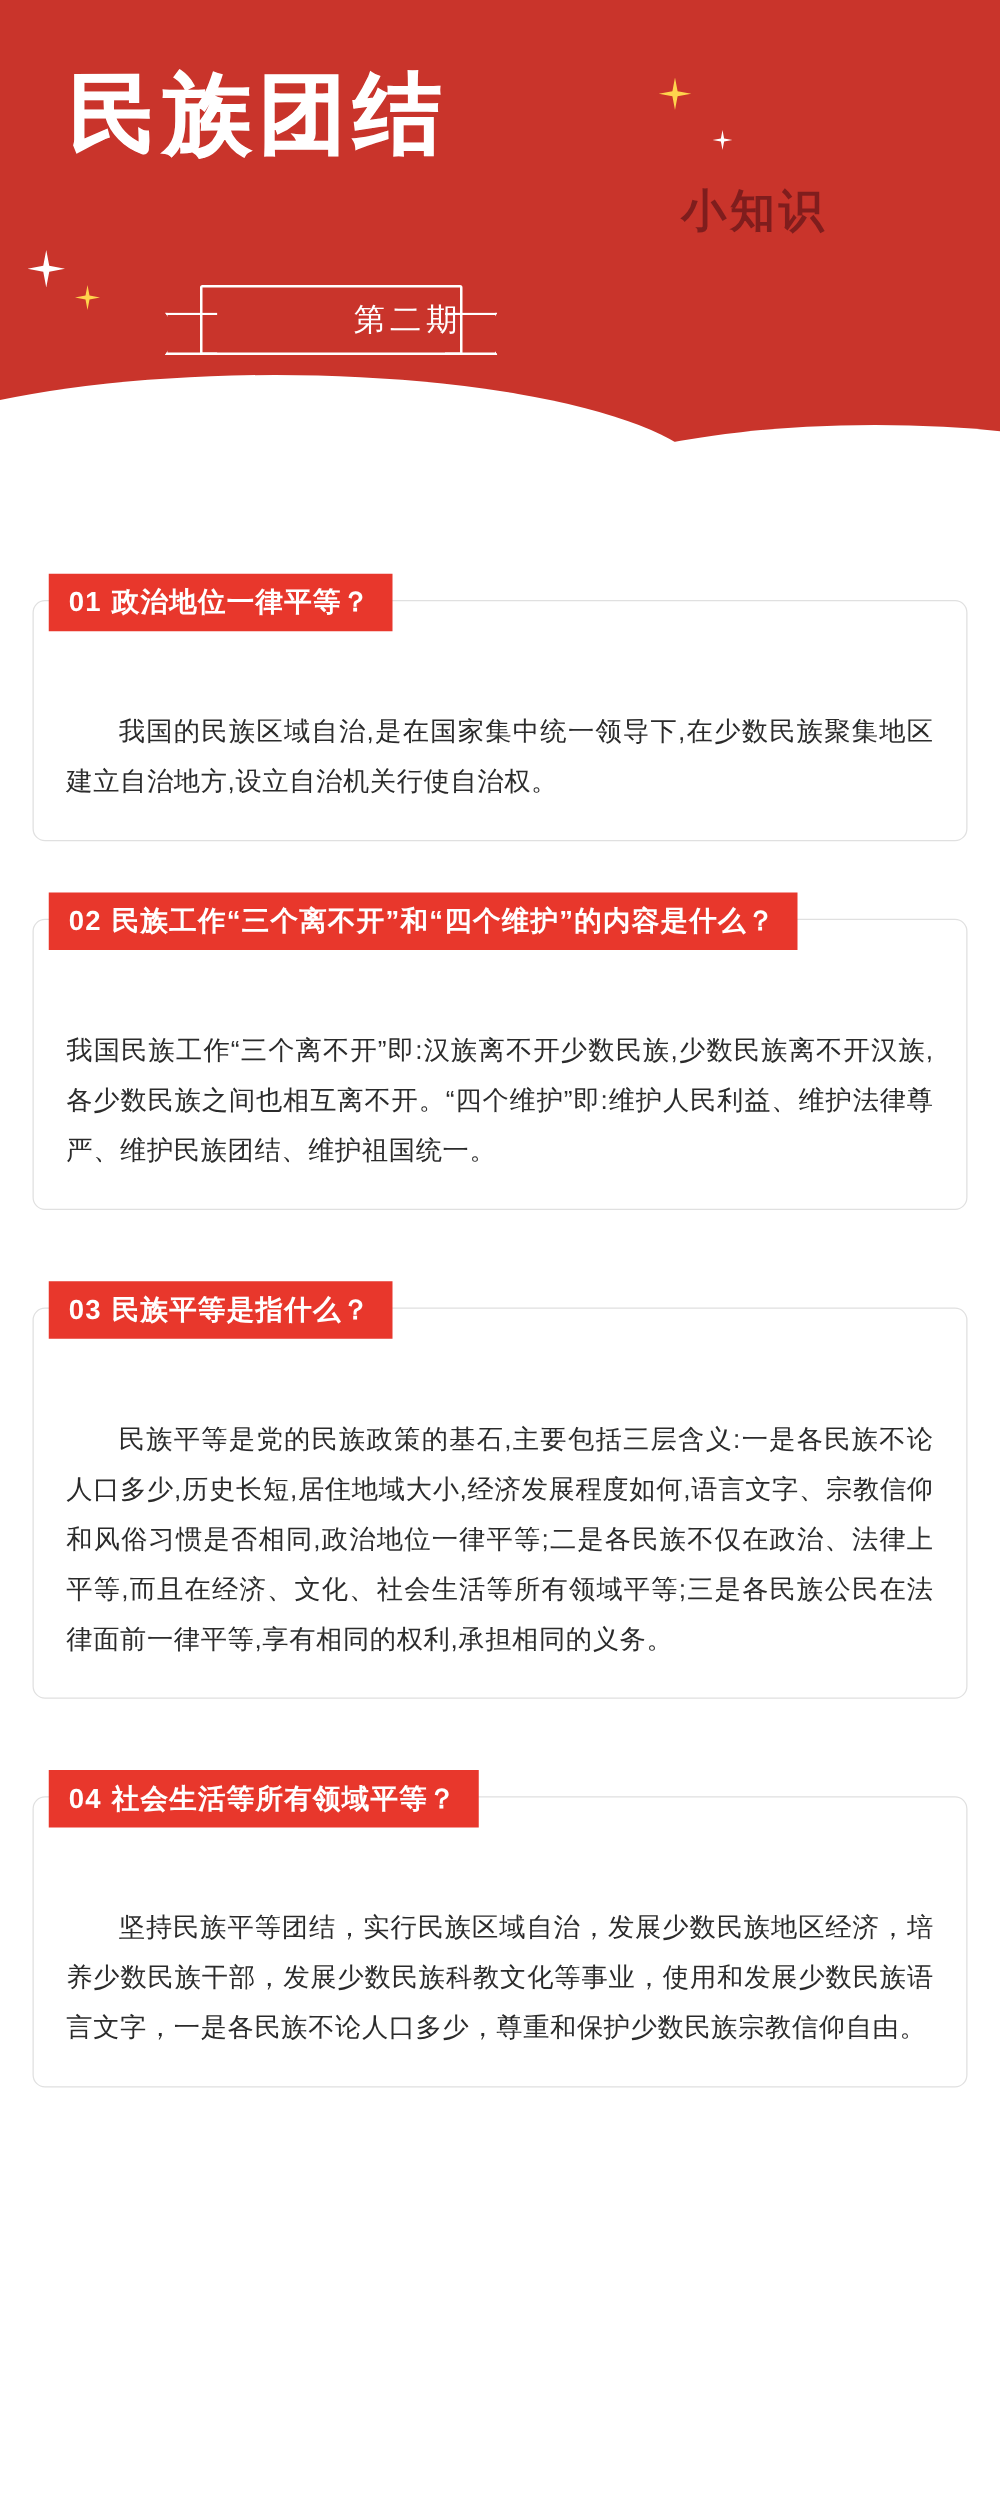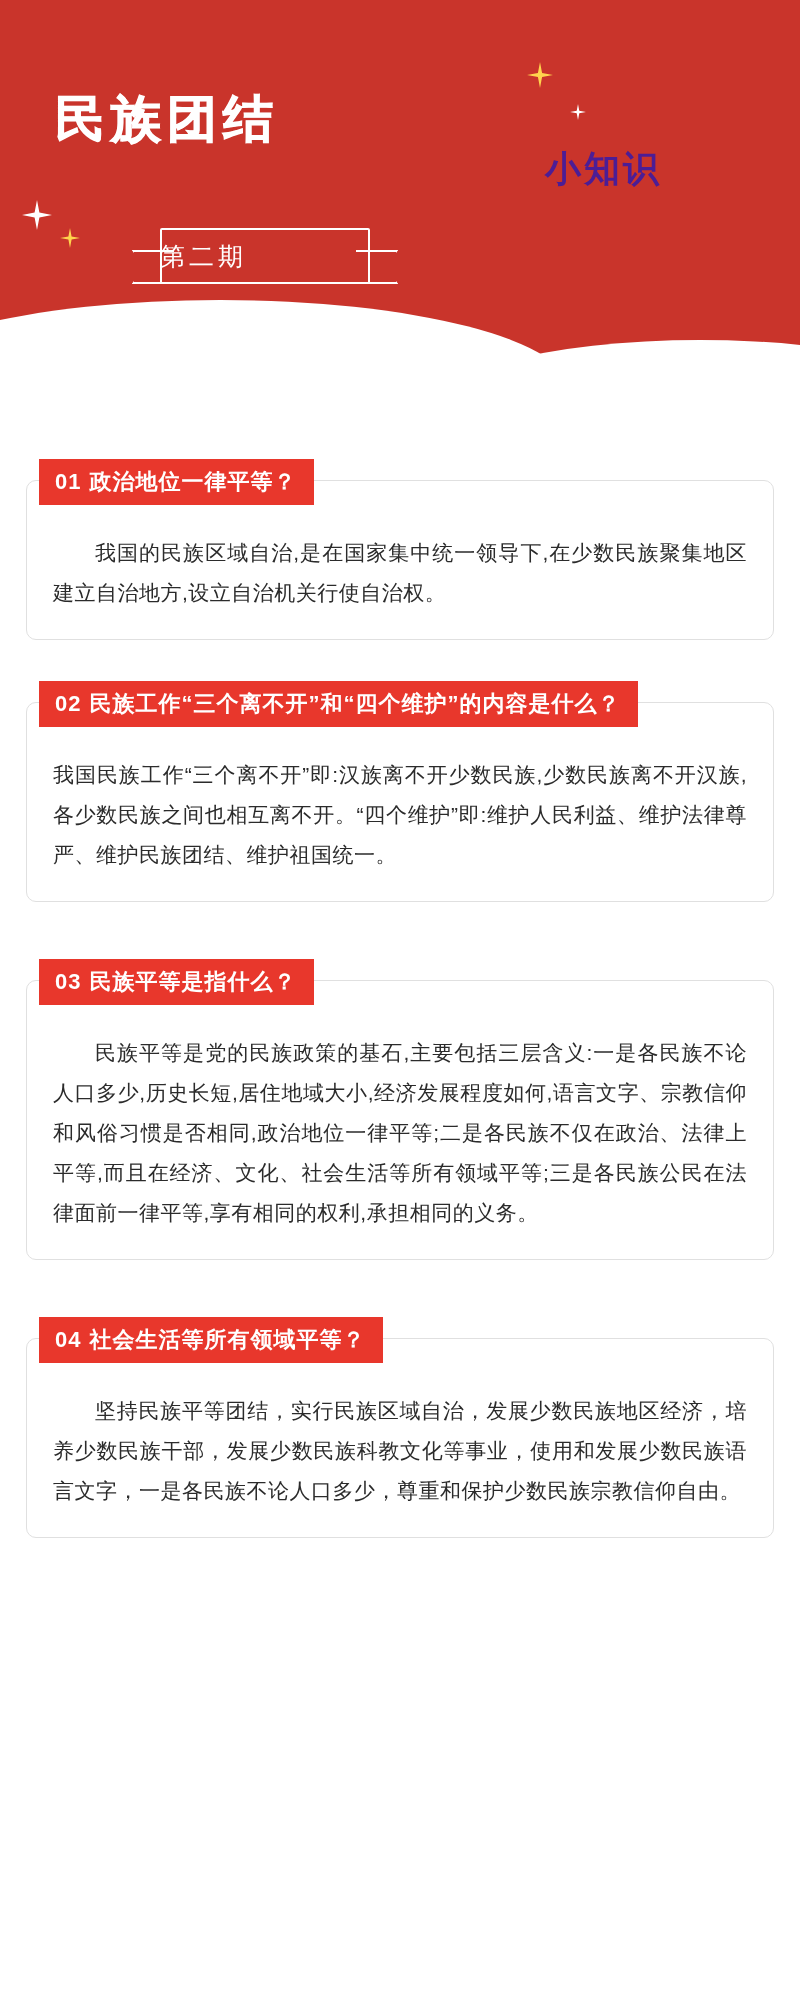--- a/index.html
+++ b/index.html
@@ -56,36 +56,35 @@
     position: absolute;
     left: 0; top: 418px;
     width: 800px; height: 30px;
     background: #ffffff;
   }
 
   .hero-title {
     position: absolute;
     left: 55px;
     top: 48px;
-    font-size: 50px;
+    font-size: 70px;
     line-height: 86px;
     font-weight: bold;
     color: #ffffff;
     letter-spacing: 6px;
-    margin-top: 28px;
     -webkit-text-stroke: 1px #ffffff;
   }
   .hero-sub {
     position: absolute;
     left: 545px;
     top: 148px;
     font-size: 36px;
     line-height: 42px;
     font-weight: bold;
-    color: #4c1d95;
+    color: #7f1d1d;
     letter-spacing: 3px;
   }
 
   
   .spark {
     position: absolute;
     background: #ffd44d;
   }
   .spark.s1 {
     left: 527px; top: 62px;
@@ -123,21 +122,21 @@
     left: 20px; top: 0;
     width: 210px; height: 56px;
     border: 2px solid #ffffff;
     border-radius: 2px;
   }
   .ribbon-text {
     position: absolute;
     left: 20px; top: 0;
     width: 210px; height: 72px;
     line-height: 56px;
-    text-align: left;
+    text-align: right;
     color: #ffffff;
     font-size: 25px;
     letter-spacing: 4px;
   }
   .ribbon-tail {
     position: absolute;
     top: 22px;
     width: 42px;
     height: 34px;
     border: 2px solid #ffffff;
@@ -187,20 +186,21 @@
     font-weight: bold;
     margin-right: 8px;
   }
   .qa-body {
     font-size: 21px;
     line-height: 40px;
     color: #2b2b2b;
     text-align: justify;
     text-indent: 2em;
     letter-spacing: 0.5px;
+    margin-top: 33px;
   }
   .qa-body.no-indent {
     text-indent: 0;
   }
 
   
   .qa-block.b1 { margin-top: 60px; }
   .qa-block.b2 { margin-top: 62px; }
   .qa-block.b3 { margin-top: 78px; border-radius: 23px; }
   .qa-block.b4 { margin-top: 78px; }

